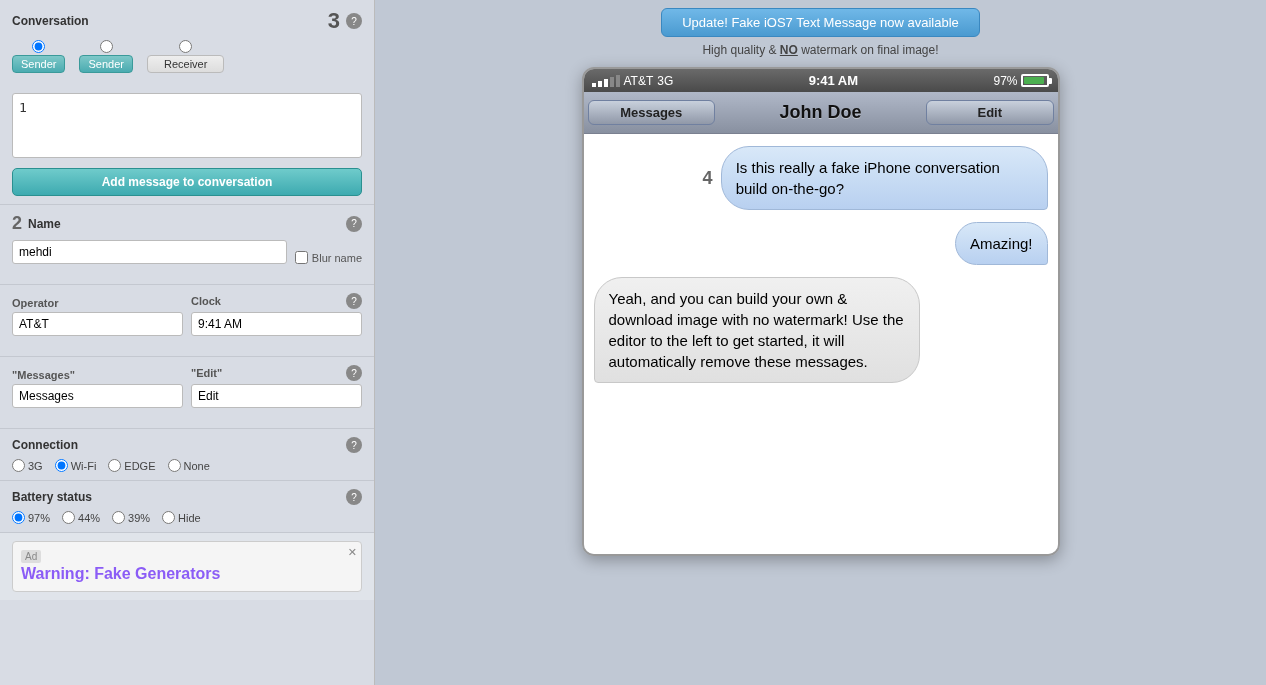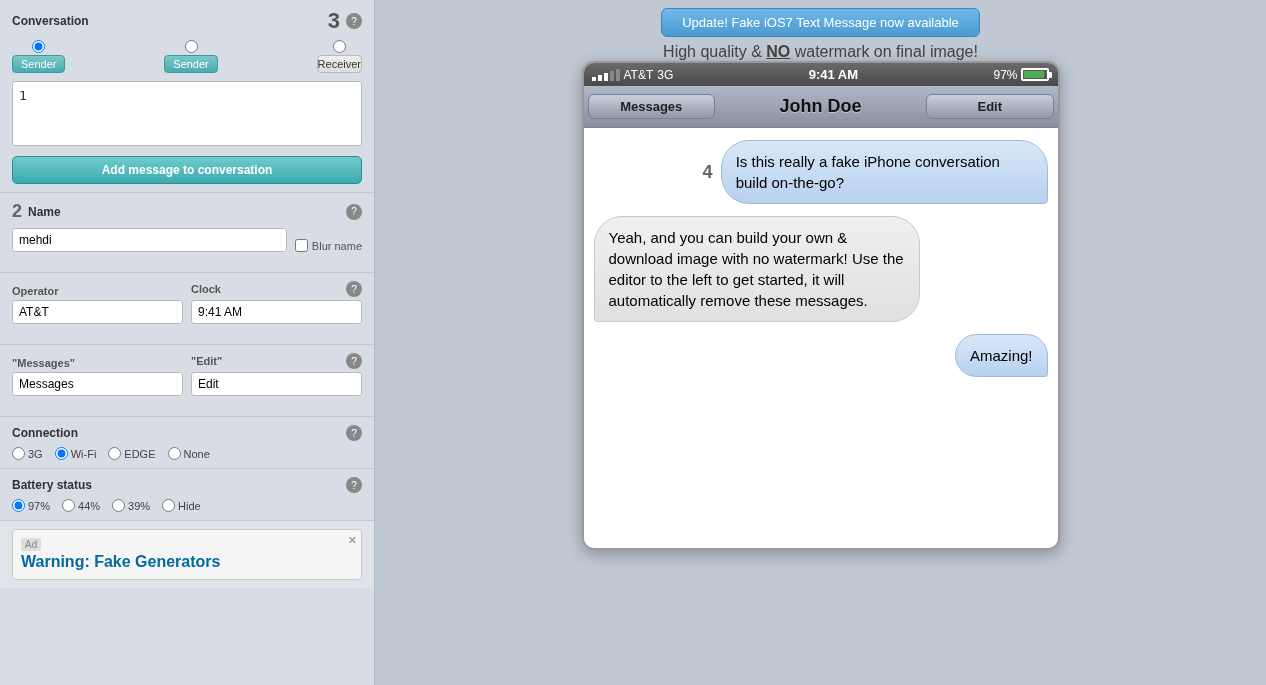--- a/index.html
+++ b/index.html
@@ -83,22 +83,21 @@
       color: white;
       font-size: 10px;
       cursor: pointer;
     }
 
     
     .radio-row {
       display: flex;
       gap: 14px;
       align-items: center;
-      margin-bottom: 8px;
-      justify-content: space-between;
+      margin-bottom: 20px;
     }
 
     .radio-label {
       display: flex;
       flex-direction: column;
       align-items: center;
       gap: 2px;
       font-size: 11px;
     }
 
@@ -113,21 +112,21 @@
       padding: 2px 8px;
       font-size: 11px;
       color: white;
       cursor: pointer;
     }
 
     .receiver-btn {
       background: linear-gradient(to bottom, #eee, #ddd);
       border: 1px solid #bbb;
       border-radius: 4px;
-      padding: 2px 0;
+      padding: 2px 16px;
       font-size: 11px;
       color: #333;
       cursor: pointer;
     }
 
     .conversation-area-wrapper {
       position: relative;
     }
 
     .message-textarea {
@@ -227,21 +226,21 @@
       background: #f5f5f5;
       border: 1px solid #ccc;
       border-radius: 4px;
       padding: 8px;
       position: relative;
     }
 
     .ad-warning-title {
       font-size: 16px;
       font-weight: bold;
-      color: #0369a1;
+      color: #8b5cf6;
     }
 
     .ad-close {
       position: absolute;
       top: 4px;
       right: 4px;
       font-size: 11px;
       color: #888;
       cursor: pointer;
     }
@@ -262,22 +261,23 @@
       border: 1px solid #3a88c0;
       border-radius: 6px;
       padding: 6px 20px;
       color: white;
       font-size: 13px;
       margin-bottom: 6px;
       text-align: center;
     }
 
     .no-watermark-text {
-      font-size: 16px;
+      font-size: 12px;
       color: #444;
+      margin-bottom: 10px;
       text-align: center;
     }
 
     .no-watermark-text strong {
       text-decoration: underline;
     }
 
     
     .iphone-mockup {
       width: 478px;
@@ -633,25 +633,25 @@
       <button class="messages-edit-btn">Edit</button>
     </div>
 
     <div class="chat-area">
       <div style="display:flex;align-items:flex-start;gap:8px;justify-content:flex-end;">
         <span style="font-size:18px;font-weight:bold;color:#666;align-self:center;">4</span>
         <div class="message-bubble bubble-received">
           <span>Is this really a fake iPhone conversation build on-the-go?</span>
         </div>
       </div>
+      <div class="message-row right">
+        <div class="message-bubble bubble-received bubble-small">
+          <span>Amazing!</span>
+        </div>
+      </div>
       <div class="message-row left">
         <div class="message-bubble bubble-sent">
           <span>Yeah, and you can build your own &amp; download image with no watermark! Use the editor to the left to get started, it will automatically remove these messages.</span>
         </div>
       </div>
-      <div class="message-row right">
-        <div class="message-bubble bubble-received bubble-small">
-          <span>Amazing!</span>
-        </div>
-      </div>
     </div>
   </div>
 </div>
 
 </body></html>

